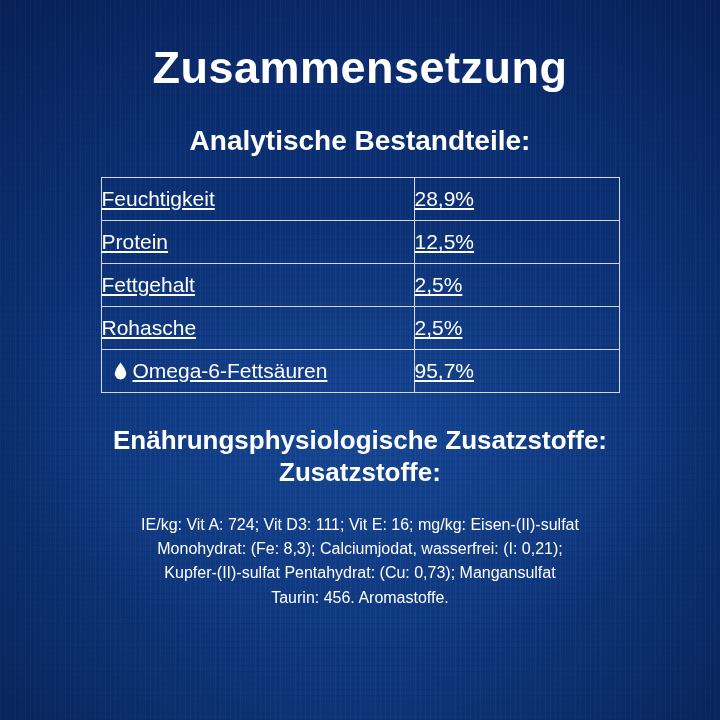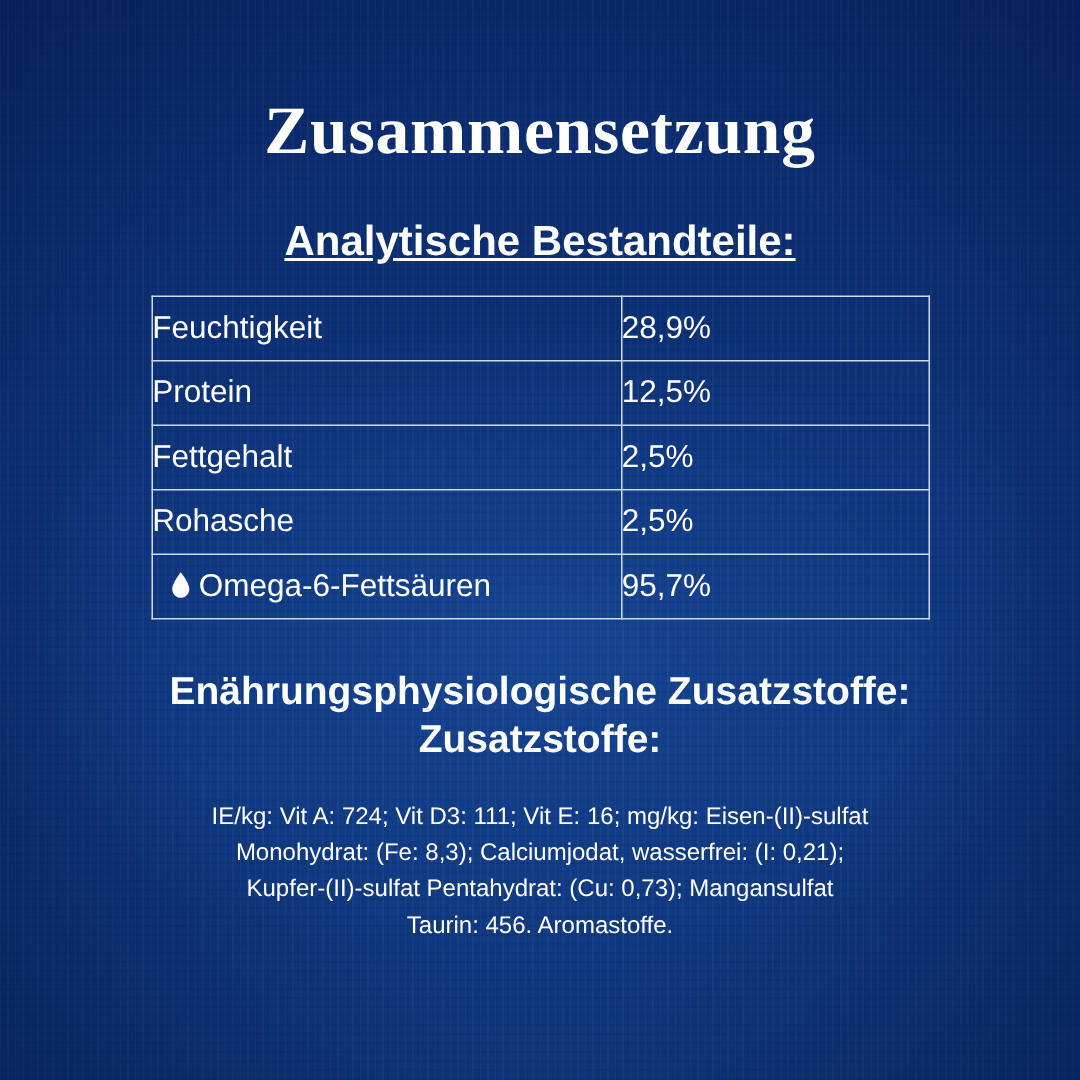--- a/index.html
+++ b/index.html
@@ -44,35 +44,35 @@
     position: relative;
     z-index: 2;
     padding: 44px 30px 16px 30px;
     text-align: center;
   }
   .main-title {
     font-size: 45px;
     line-height: 1.05;
     font-weight: bold;
     letter-spacing: 0.5px;
-    margin: 20px 0 34px 0;
-    font-family: Liberation Serif, serif;
+    margin: 0 0 34px 0;
+    font-family: Liberation Sans, sans-serif;
   }
   .section-title {
     font-size: 28px;
     font-weight: bold;
     margin: 0 0 20px 0;
-    text-decoration: underline;
   }
   table.analytical {
     width: 516px;
     margin: 0 auto;
     border-collapse: collapse;
     border: 1px solid #cfd9ea;
     table-layout: fixed;
+    text-decoration: underline;
   }
   table.analytical td {
     border: 1px solid #cfd9ea;
     font-size: 21px;
     padding: 9px 0 9px 0;
     height: 24px;
     vertical-align: middle;
     text-align: left;
   }
   td.label {

